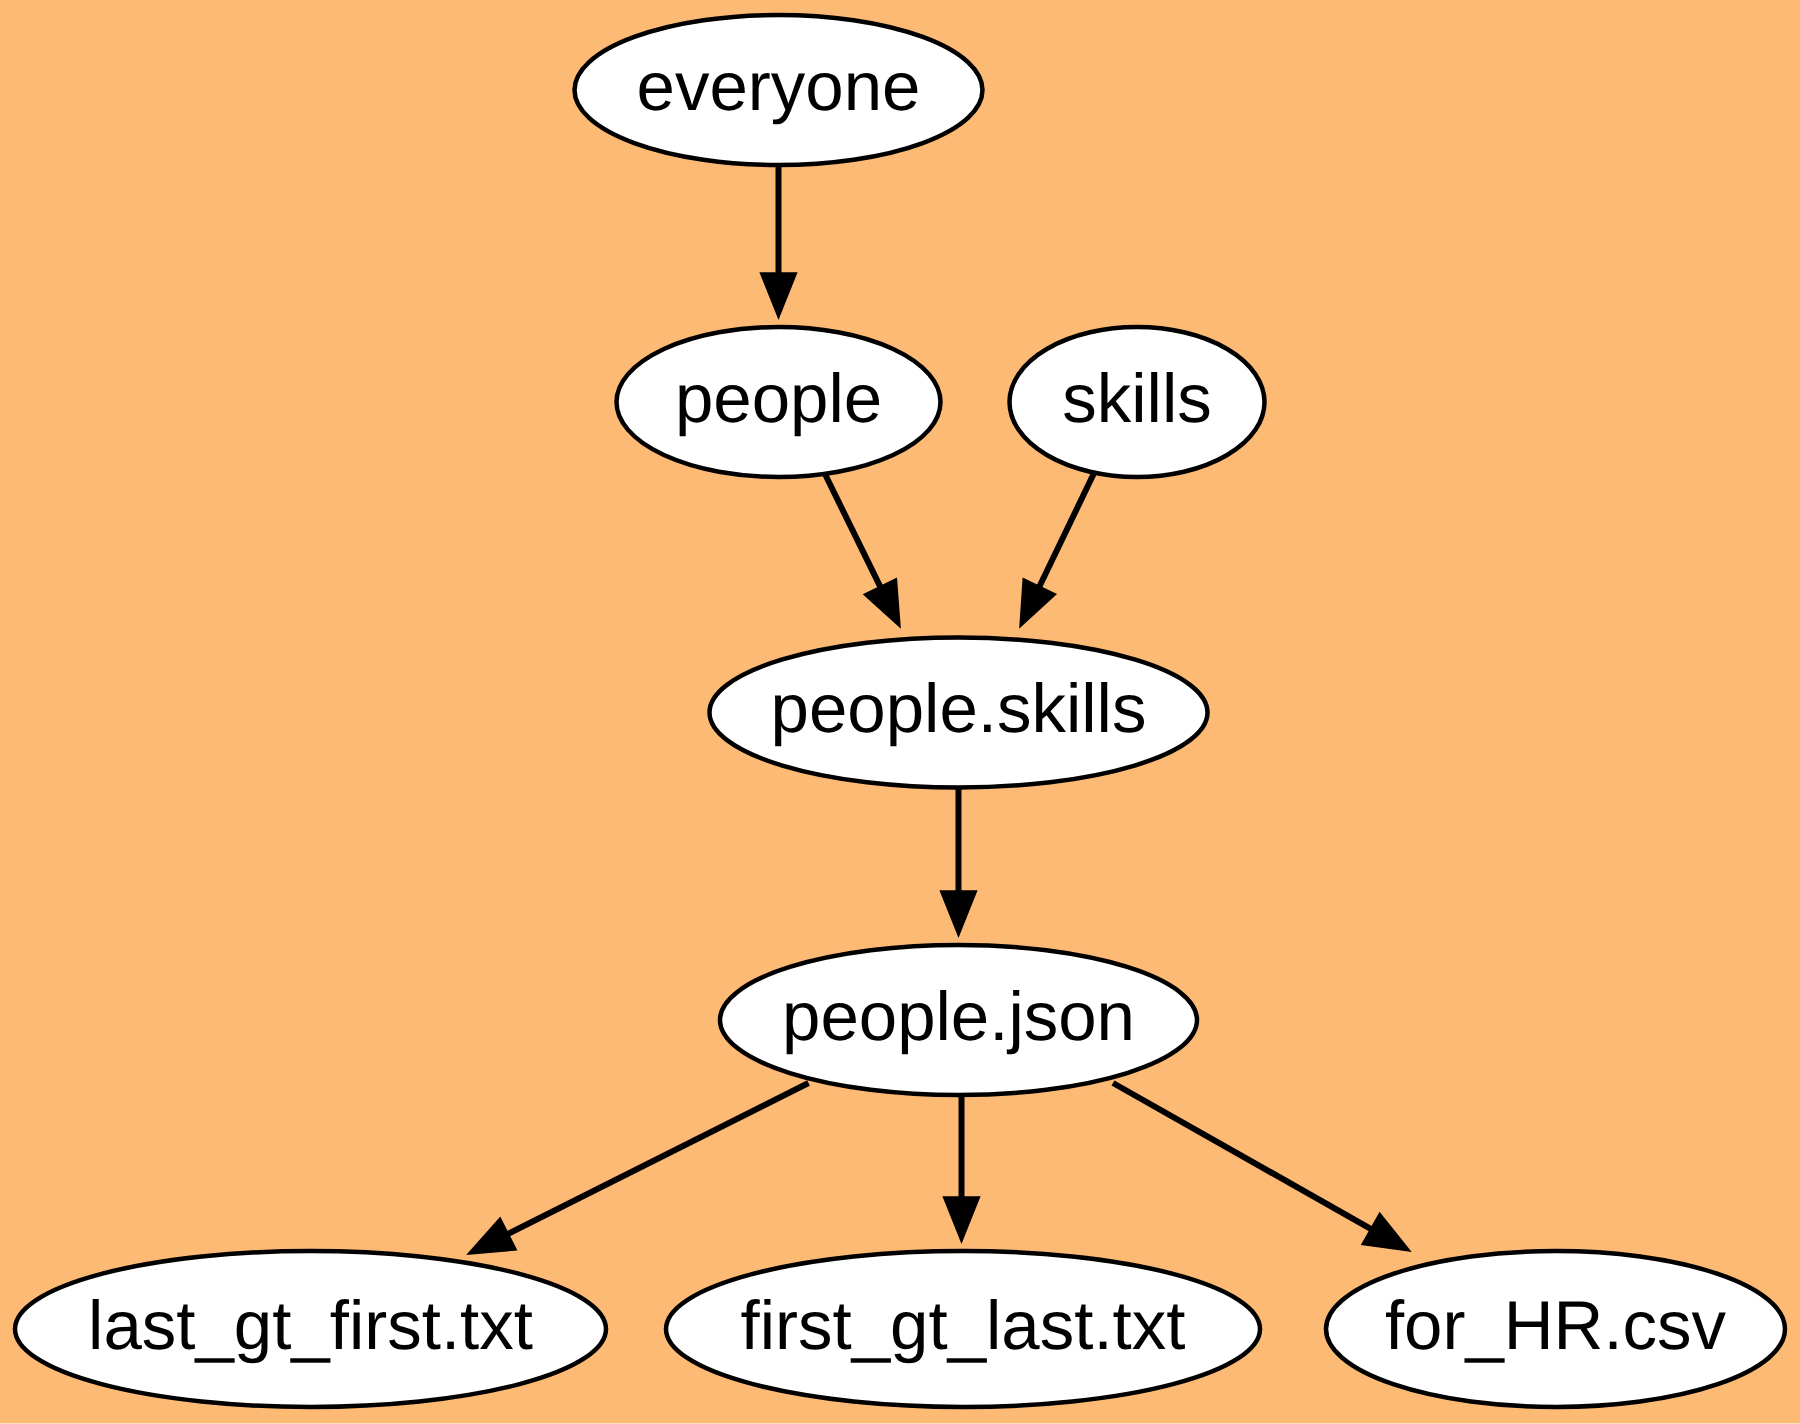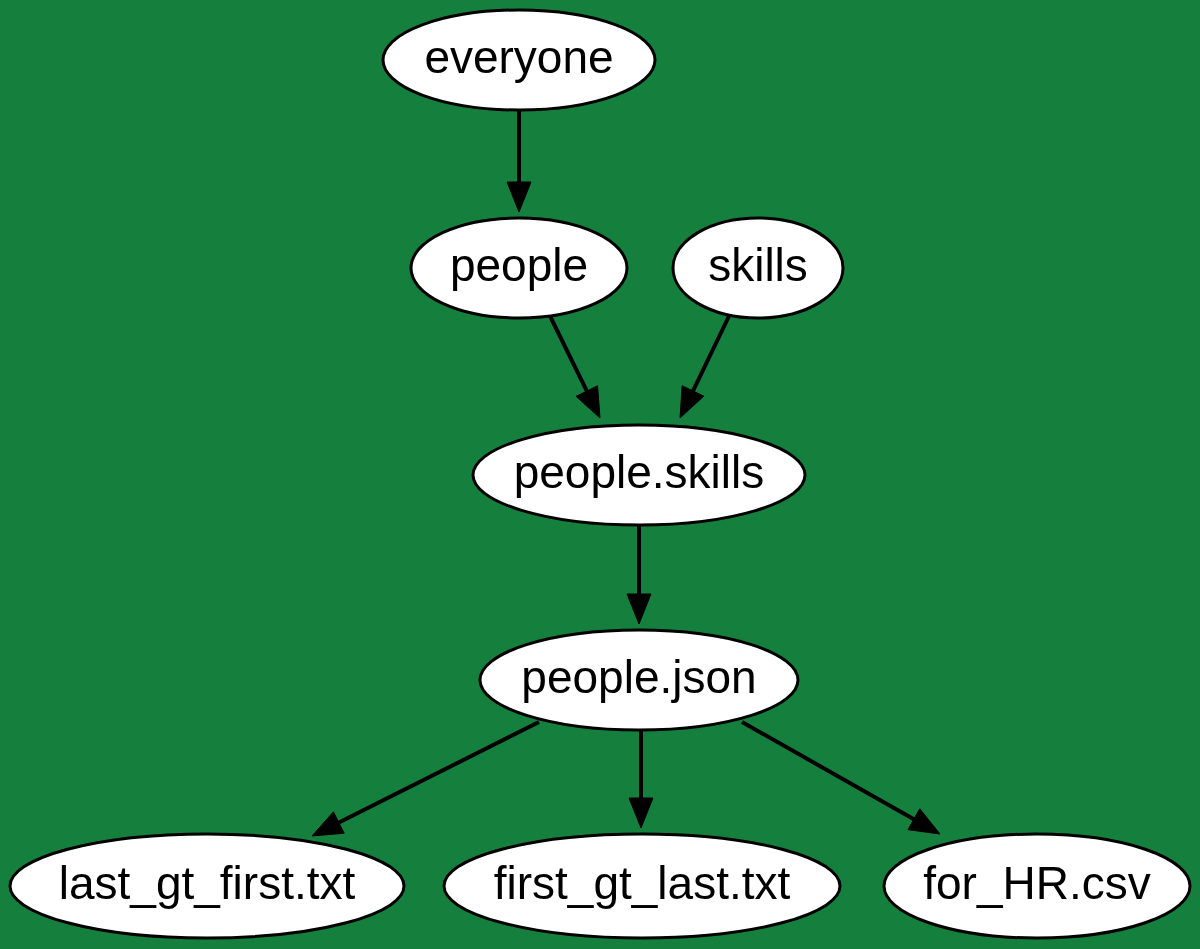--- a/index.html
+++ b/index.html
@@ -8,21 +8,21 @@
     padding: 0;
     background: #ffffff;
   }
   body {
     font-family: "Liberation Sans", sans-serif;
   }
   #graph-canvas {
     position: relative;
     width: 1200px;
     height: 949px;
-    background: #15803d;
+    background: #fdba74;
     overflow: hidden;
   }
   #graph-svg {
     position: absolute;
     top: 0;
     left: 0;
     width: 1200px;
     height: 949px;
     display: block;
   }

